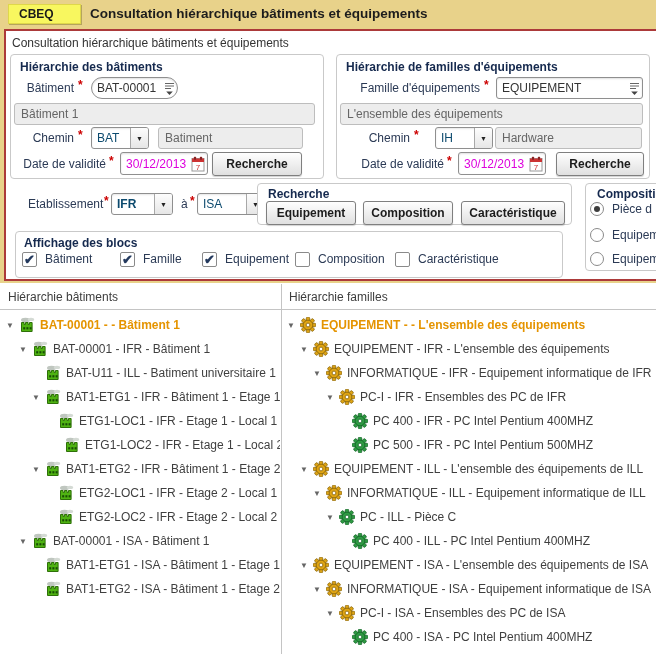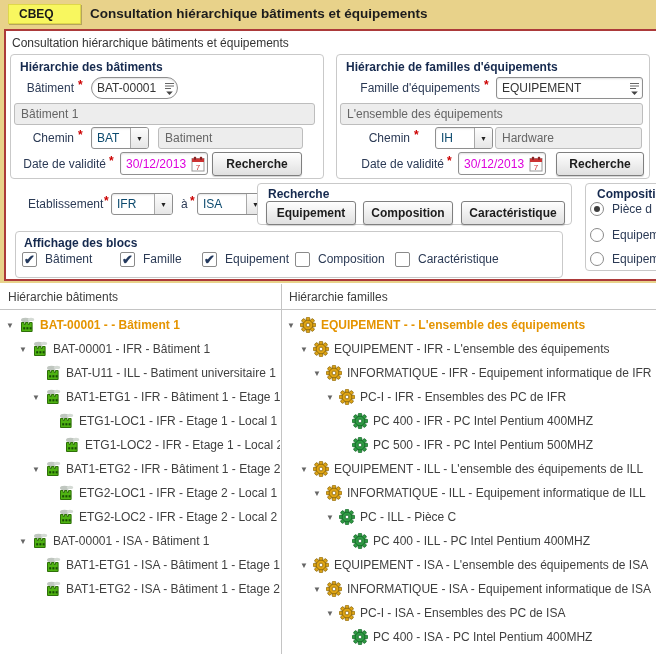--- a/index.html
+++ b/index.html
@@ -145,21 +145,21 @@
         <rect x="3" y="0.8" width="2" height="3" rx="0.5" fill="#822"></rect>
         <rect x="9" y="0.8" width="2" height="3" rx="0.5" fill="#822"></rect>
         <text x="7" y="13.5" font-size="8" fill="#C33" text-anchor="middle">7</text>
       </svg>
     </span>
 </div>
 <div class="abs btn" style="left:556px;top:152px;width:88px;">Recherche</div>
 
 <div class="abs lbl" style="left:28px;top:197px;">Etablissement</div>
 <div class="abs ast" style="left:104px;top:194px;">*</div>
-<div class="abs select" style="left:111px;top:193px;width:62px;">
+<div class="abs select" style="left:111px;top:193px;width:62px;font-weight:bold;">
   <span class="val">IFR</span>
   <span class="dd">▼</span>
 </div>
 <div class="abs lbl" style="left:181px;top:197px;">à</div>
 <div class="abs ast" style="left:190px;top:194px;">*</div>
 <div class="abs select" style="left:197px;top:193px;width:68px;">
   <span class="val">ISA</span>
   <span class="dd">▼</span>
 </div>
 

